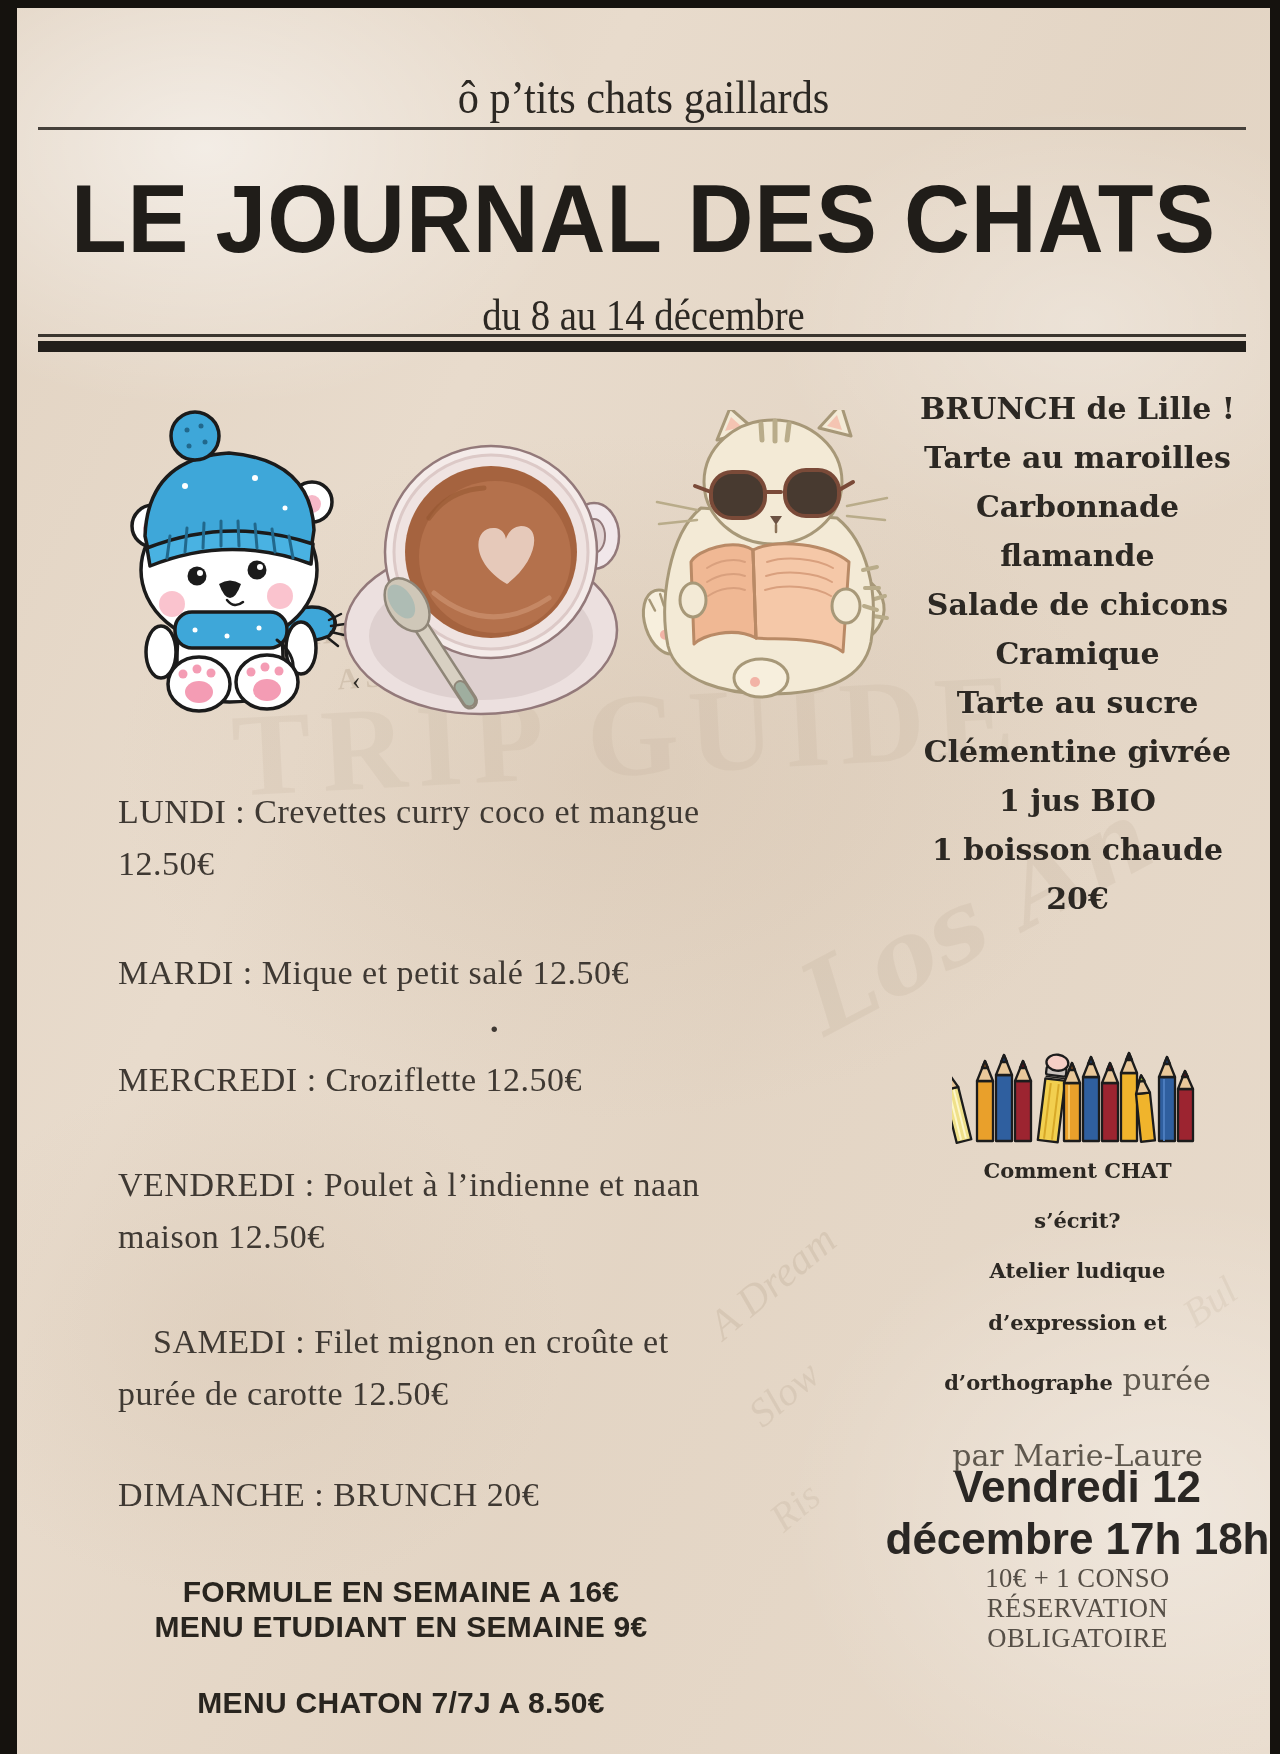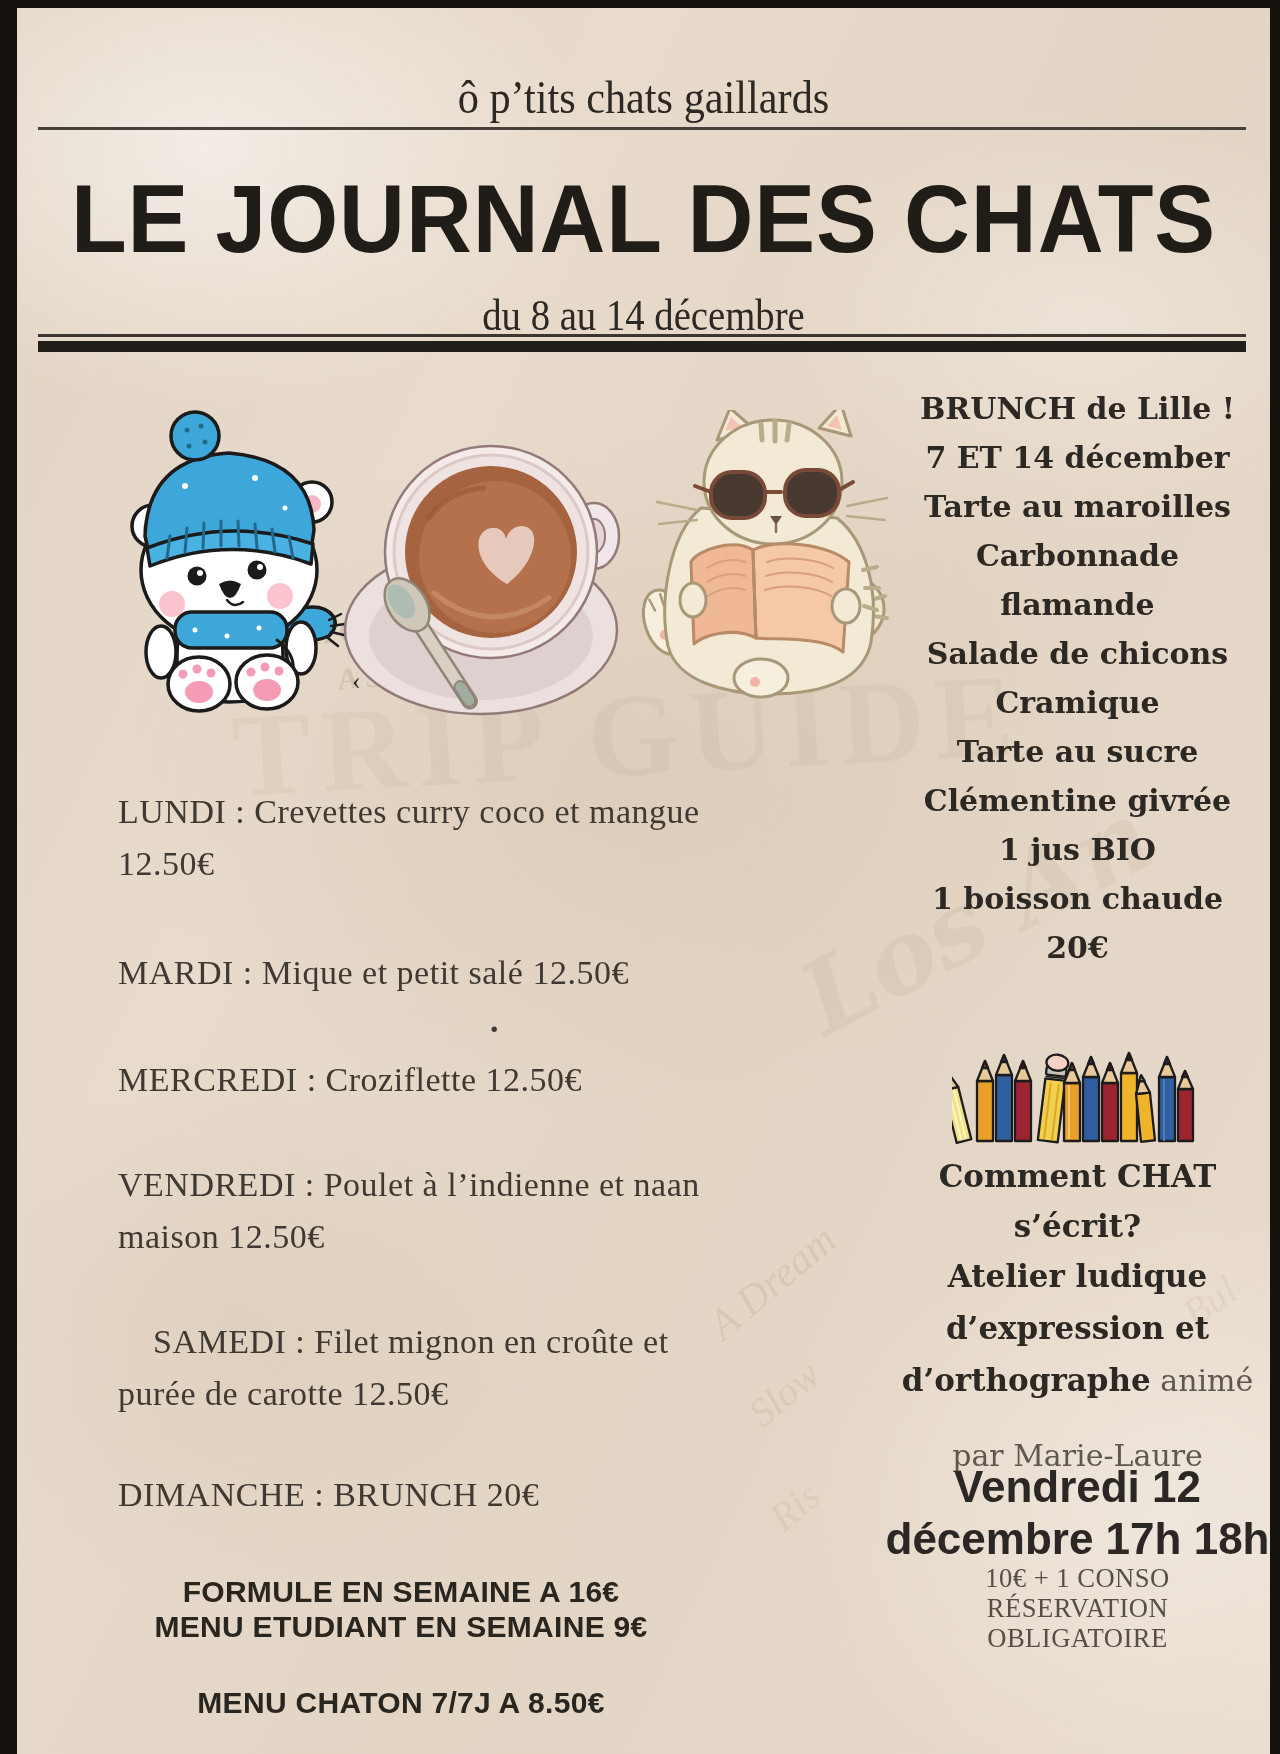--- a/index.html
+++ b/index.html
@@ -26,21 +26,21 @@
   .rule-thick{position:absolute;top:333px;left:21px;width:1208px;height:11px;background:#221f1b;}
   .menu-line{position:absolute;left:101px;font-size:34px;color:#3f3933;letter-spacing:.5px;white-space:nowrap;}
   .menu-line.dot{font-weight:bold;}
   .ink-mark{position:absolute;color:#2f2b26;}
   .bottom-block{position:absolute;left:84px;width:600px;}
   .bottom-line{position:absolute;left:0;width:100%;text-align:center;font-family:"Liberation Sans",sans-serif;font-weight:700;font-size:30px;color:#29251f;letter-spacing:.3px;white-space:nowrap;}
   .right-col{position:absolute;left:868px;top:0;width:385px;height:1500px;}
   .brunch-list{position:absolute;top:376px;left:0;width:100%;text-align:center;}
   .brunch-item{font-family:"DejaVu Serif",serif;font-weight:700;font-size:30px;line-height:49px;color:#2c2823;white-space:nowrap;}
   .r-line{position:absolute;left:0;width:100%;text-align:center;white-space:nowrap;}
-  .r-bold{font-family:"DejaVu Serif",serif;font-weight:700;font-size:31px;color:#2c2823;}
+  .r-bold{font-family:"DejaVu Serif",serif;font-weight:700;font-size:21px;color:#2c2823;}
   .r-light{font-family:"DejaVu Serif",serif;font-weight:400;font-size:30px;color:#5f584e;}
   .r-sans{font-family:"Liberation Sans",sans-serif;font-weight:700;font-size:44px;color:#2a2724;}
   .r-small{font-size:28px;color:#564f47;letter-spacing:.5px;transform:scaleX(.95);}
   .illus{position:absolute;}
 </style>
 </head>
 <body>
 
 <div class="page">
 
@@ -310,38 +310,37 @@
 
   <div class="bottom-block">
       <div class="bottom-line" style="top: 1567px;">FORMULE EN SEMAINE A 16€</div>
       <div class="bottom-line" style="top: 1602px;">MENU ETUDIANT EN SEMAINE 9€</div>
       <div class="bottom-line" style="top: 1678px;">MENU  CHATON  7/7J A 8.50€</div>
     </div>
 
   <div class="right-col">
     <div class="brunch-list">
         <div class="brunch-item">BRUNCH de Lille !</div>
-        <div class="brunch-item">7 ET 14 décember</div>
         <div class="brunch-item">Tarte au maroilles</div>
         <div class="brunch-item">Carbonnade</div>
         <div class="brunch-item">flamande</div>
         <div class="brunch-item">Salade de chicons</div>
         <div class="brunch-item">Cramique</div>
         <div class="brunch-item">Tarte au sucre</div>
         <div class="brunch-item">Clémentine givrée</div>
         <div class="brunch-item">1 jus BIO</div>
         <div class="brunch-item">1 boisson chaude</div>
         <div class="brunch-item">20€</div>
       </div>
 
     <div class="r-line r-bold" style="top:1150px">Comment CHAT</div>
     <div class="r-line r-bold" style="top:1200px">s’écrit?</div>
     <div class="r-line r-bold" style="top:1250px">Atelier ludique</div>
     <div class="r-line r-bold" style="top:1302px">d’expression et</div>
-    <div class="r-line" style="top:1354px"><span class="r-bold">d’orthographe</span><span class="r-light"> animé</span></div>
+    <div class="r-line" style="top:1354px"><span class="r-bold">d’orthographe</span><span class="r-light"> purée</span></div>
     <div class="r-line r-light" style="top:1430px">par Marie-Laure</div>
     <div class="r-line r-sans" style="top:1454px">Vendredi 12</div>
     <div class="r-line r-sans" style="top:1506px">décembre 17h 18h</div>
     <div class="r-line r-small" style="top:1554px">10€ + 1 CONSO</div>
     <div class="r-line r-small" style="top:1584px">RÉSERVATION</div>
     <div class="r-line r-small" style="top:1614px">OBLIGATOIRE</div>
   </div>
 
 </div>
 

